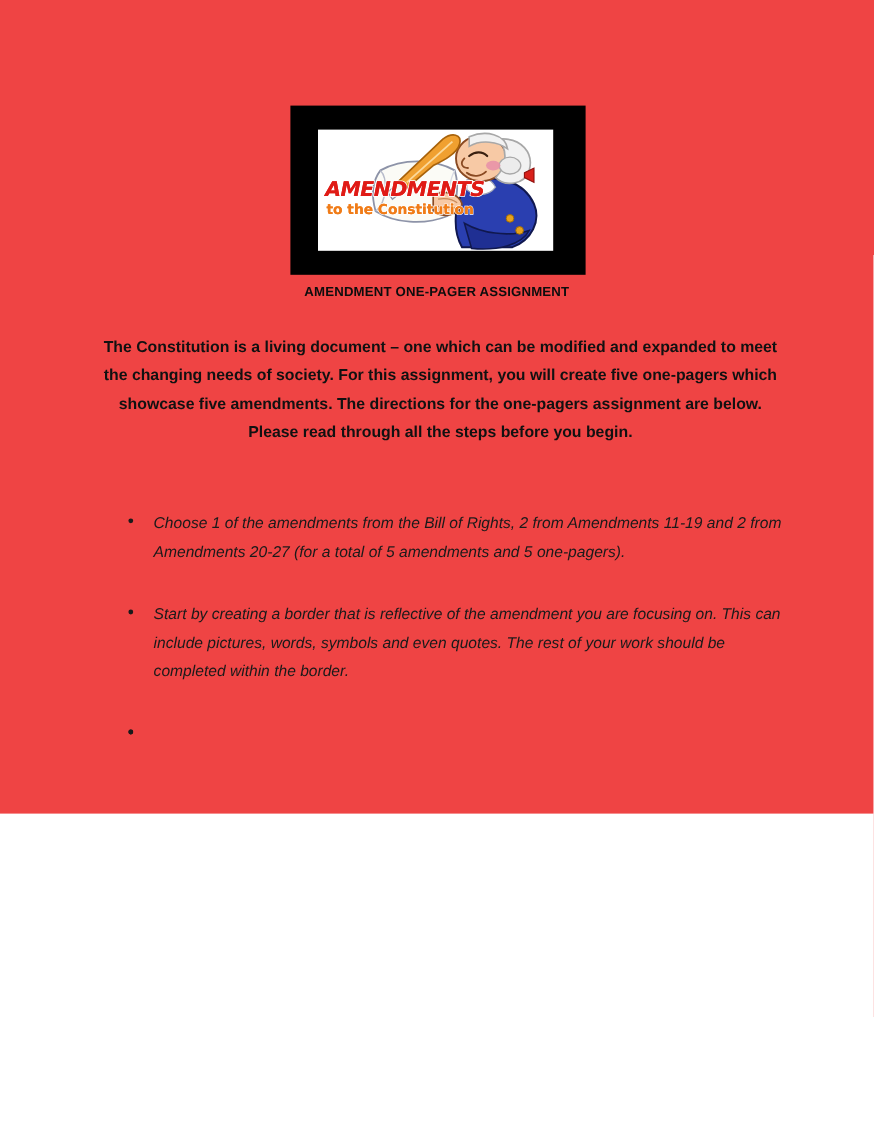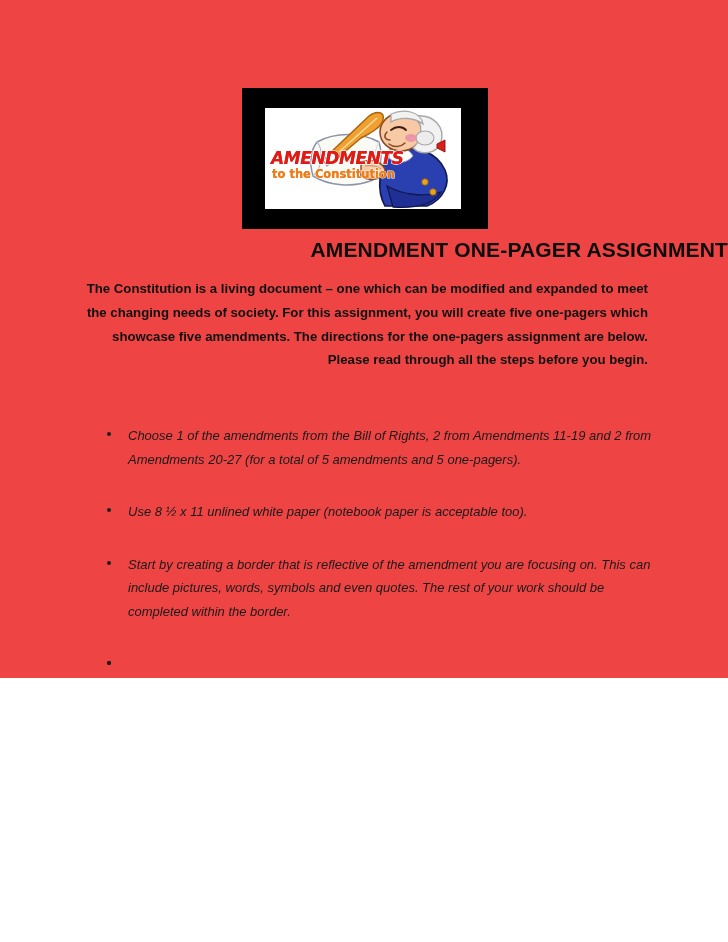--- a/index.html
+++ b/index.html
@@ -109,40 +109,40 @@
     white-space: nowrap;
     z-index: 4;
   }
 
   
   .doc-title {
     position: absolute;
     left: 0;
     top: 238px;
     width: 728px;
-    text-align: right;
-    font-family: "Liberation Sans", sans-serif;
-    font-size: 21px;
+    text-align: center;
+    font-family: "Liberation Sans", sans-serif;
+    font-size: 11px;
     font-weight: bold;
     letter-spacing: 0.15px;
     color: #0d0d0d;
   }
 
   
   .intro {
     position: absolute;
     left: 86px;
     top: 277px;
     width: 562px;
     font-family: "Liberation Sans", sans-serif;
     font-size: 13.2px;
     font-weight: bold;
     line-height: 23.8px;
     color: #111111;
-    text-align: right;
+    text-align: center;
   }
 
   
   .bullets {
     position: absolute;
     left: 0;
     top: 424px;
     width: 728px;
   }
   .bullet-row {
@@ -236,24 +236,20 @@
 
   <div class="intro">The Constitution is a living document – one which can be modified and expanded to meet the changing needs of society.  For this assignment, you will create five one-pagers which showcase five amendments.  The directions for the one-pagers assignment are below.  Please read through all the steps before you begin.</div>
 
   <div class="bullets">
       <div class="bullet-row">
         <span class="bullet-marker"></span>
         <div class="bullet-text"><span>Choose 1 of the amendments from the Bill of Rights, 2 from Amendments 11-19 and 2 from Amendments 20-27 (for a total of 5 amendments and 5 one-pagers).</span></div>
       </div>
       <div class="bullet-row">
         <span class="bullet-marker"></span>
-        <div class="bullet-text"><span>Use 8 ½ x 11 unlined white paper (notebook paper is acceptable too).</span></div>
-      </div>
-      <div class="bullet-row">
-        <span class="bullet-marker"></span>
         <div class="bullet-text"><span>Start by creating a border that is reflective of the amendment you are focusing on.  This can include pictures, words, symbols and even quotes. The rest of your work should be completed within the border.</span></div>
       </div>
       <div class="bullet-row">
         <span class="bullet-marker"></span>
       </div>
       <div class="bullet-row">
         <span class="bullet-marker"></span>
       </div>
     </div>
 

